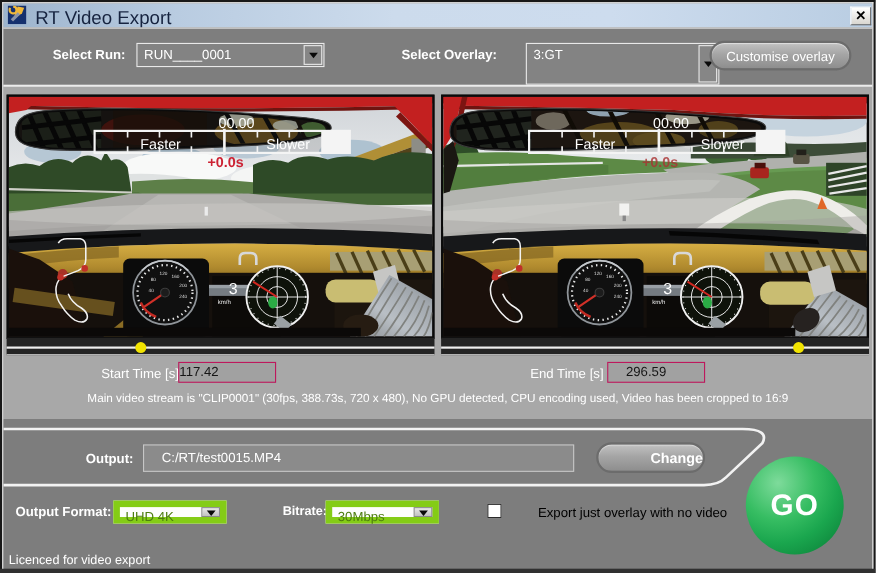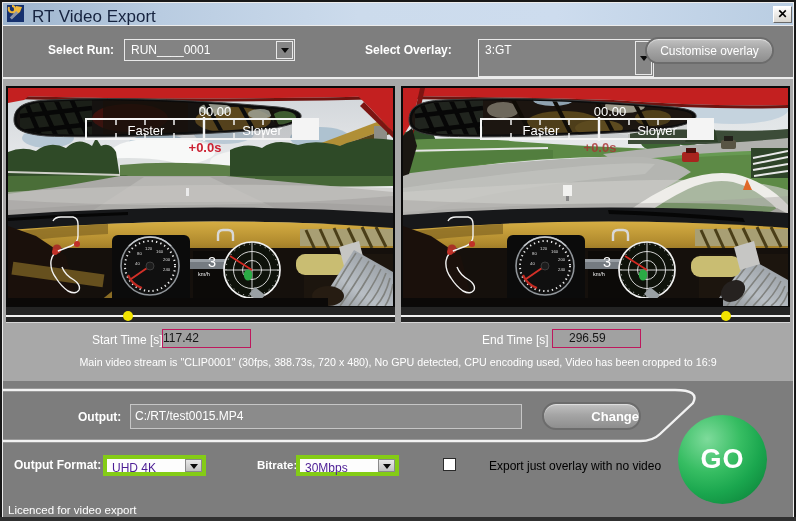--- a/index.html
+++ b/index.html
@@ -33,26 +33,26 @@
   .sdot{position:absolute;top:4px;width:10px;height:10px;border-radius:50%;background:#f2e400;}
   .tbox{position:absolute;top:250px;width:89px;height:19px;background:#a1a1a1;border:1px solid #be185d;
     color:#161616;font-size:12px;line-height:17px;}
   .tlbl{position:absolute;top:254px;color:#fff;font-size:12px;}
   #infoline{position:absolute;left:0;right:0;top:277px;text-align:center;color:#fff;font-size:10.7px;}
   
   #botpanel{left:3px;top:381px;width:790px;height:136px;background:#7d7d7d;}
   #outline{position:absolute;left:0;top:0;}
   #outlabel{position:absolute;left:75px;top:29px;}
   #outfield{position:absolute;left:127px;top:23px;width:392px;height:25px;background:#8b8b8b;
-    border:1px solid #c6c6c6;color:#fff;font-size:12px;line-height:23px;padding-left:4px;}
+    border:1px solid #c6c6c6;color:#fff;font-size:12px;line-height:23px;padding-left:16px;}
   #gobtn{position:absolute;left:675px;top:34px;width:89px;height:89px;border-radius:50%;
     background:radial-gradient(circle at 33% 27%,#7edb9b 0%,#36bd62 38%,#1aa64e 62%,#0f8a3e 85%,#0a6c2f 100%);
     color:#fff;font-size:27px;font-weight:bold;text-align:center;line-height:89px;letter-spacing:1px;}
-  .wcombo{position:absolute;top:74px;height:21px;background:#fdfdfd;border:4px solid #84cc16;
-    color:#4c1d95;font-size:12px;}
+  .wcombo{position:absolute;top:74px;height:21px;background:#fdfdfd;border:6px solid #84cc16;
+    color:#4d7c0f;font-size:12px;}
   .wcombo .tx{position:absolute;left:5px;top:2px;}
   .wcombo .btn{position:absolute;right:0px;top:0px;bottom:0px;width:17px;background:linear-gradient(#e8e8e8,#c2c2c2);border:1px solid #8a8a8a;}
   #chk{position:absolute;left:440px;top:77px;width:13px;height:13px;background:#fff;border:1px solid #2a2a2a;}
   
   .fr{position:absolute;z-index:50;}
 </style></head>
 <body>
 <div id="win">
 
   <div class="abs" id="title">

